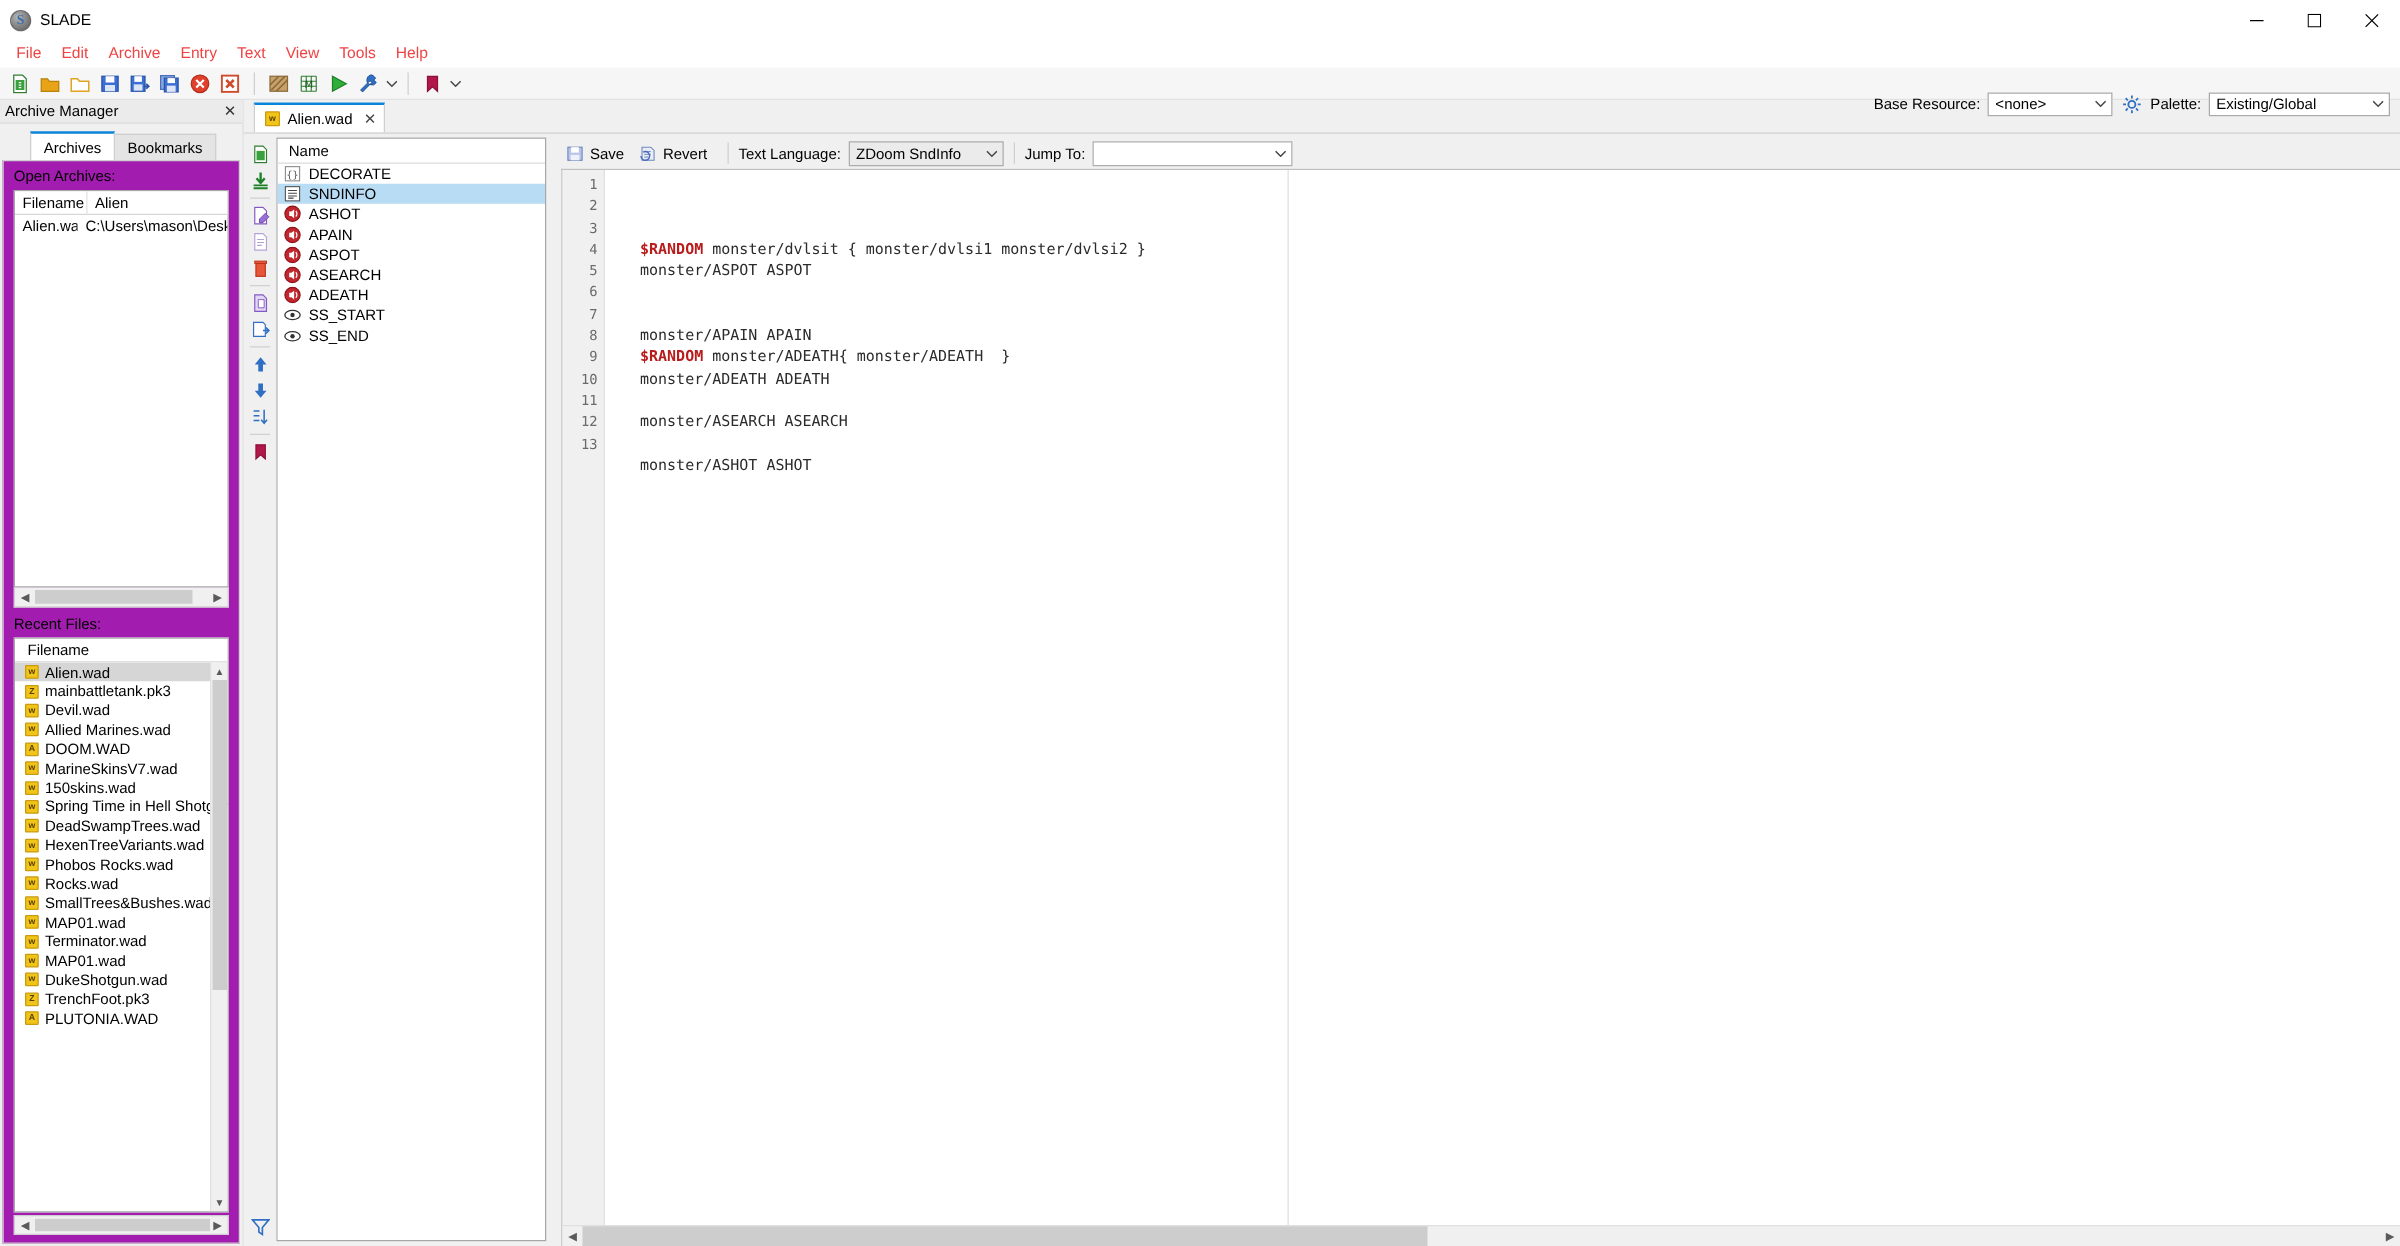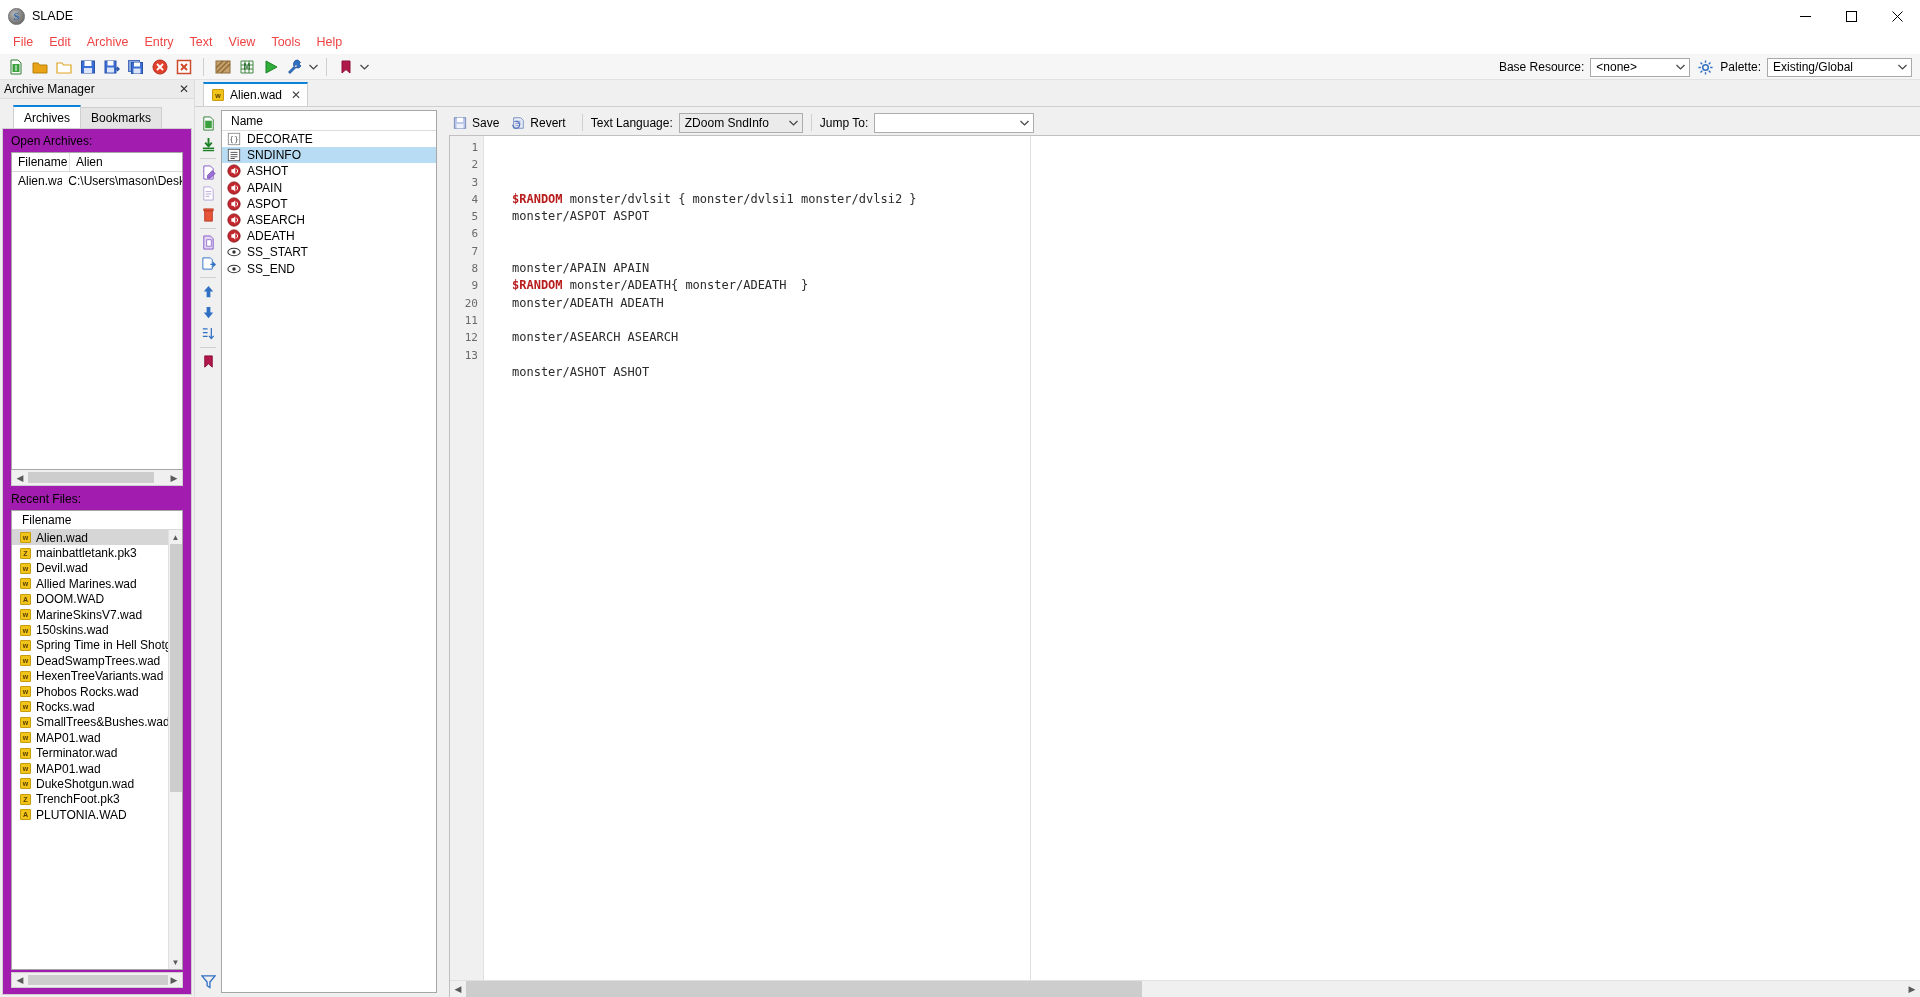--- a/index.html
+++ b/index.html
@@ -54,21 +54,21 @@
     background: #f6f6f6; border-bottom: 1px solid #e2e2e2; flex: 0 0 26px;
     position: relative;
   }
   .tb-btn {
     width: 23px; height: 22px; display: flex; align-items: center; justify-content: center;
     margin-right: 1px;
   }
   .tb-sep { width: 1px; height: 18px; background: #cfcfcf; margin: 0 7px; }
   .tb-caret { width: 12px; height: 22px; display: flex; align-items: center; justify-content: center; }
   .tb-right {
-    position: absolute; right: 8px; top: 0; height: 26px;
+    position: absolute; right: 8px; top: 16px; height: 26px;
     display: flex; align-items: center; gap: 6px; justify-content: center;
   }
   .tb-label { font-size: 12px; color: #000; }
   .combo {
     height: 19px; background: #fff; border: 1px solid #a9a9a9;
     display: flex; align-items: center; padding: 0 0 0 5px; font-size: 12px; color: #000;
     position: relative;
   }
   .combo .caret {
     width: 17px; height: 100%; display: flex; align-items: center; justify-content: center;
@@ -86,21 +86,21 @@
     width: 195px; flex: 0 0 195px; display: flex; flex-direction: column;
     background: #f0f0f0; border-right: 1px solid #dcdcdc;
   }
   .dock-header {
     height: 19px; display: flex; align-items: center; background: #ebebeb;
     border-bottom: 1px solid #dcdcdc; padding-left: 4px;
   }
   .dock-title { font-size: 12px; color: #000; }
   .dock-close { margin-left: auto; width: 20px; text-align: center; color: #333; font-size: 12px; }
   .tabs-row {
-    display: flex; align-items: flex-end; height: 23px; padding-left: 13px; margin-top: 6px;
+    display: flex; align-items: flex-end; height: 23px; padding-left: 24px; margin-top: 6px;
   }
   .ptab {
     height: 21px; padding: 0 10px; display: flex; align-items: center;
     font-size: 12px; color: #000; background: #e4e4e4;
     border: 1px solid #cfcfcf; border-bottom: none; margin-right: -1px;
   }
   .ptab.active {
     background: #ffffff; height: 23px; border-top: 2px solid #0a84d8;
     border-color: #cfcfcf; border-top-color: #0a84d8; position: relative; z-index: 2;
   }
@@ -760,21 +760,21 @@
               <div class="gutter" id="gutter">
                   <div>1</div>
                   <div>2</div>
                   <div>3</div>
                   <div>4</div>
                   <div>5</div>
                   <div>6</div>
                   <div>7</div>
                   <div>8</div>
                   <div>9</div>
-                  <div>20</div>
+                  <div>10</div>
                   <div>11</div>
                   <div>12</div>
                   <div>13</div>
                 </div>
               <div class="code-lines" id="code-lines">
                 <div class="fold-col"></div>
               <div><span class="kw">$RANDOM</span><span class="sig"> monster/dvlsit { monster/dvlsi1 monster/dvlsi2 }</span></div><div><span class="sig">monster/ASPOT ASPOT</span></div><div>&nbsp;</div><div>&nbsp;</div><div><span class="sig">monster/APAIN APAIN</span></div><div><span class="kw">$RANDOM</span><span class="sig"> monster/ADEATH{ monster/ADEATH  }</span></div><div><span class="sig">monster/ADEATH ADEATH</span></div><div>&nbsp;</div><div><span class="sig">monster/ASEARCH ASEARCH</span></div><div>&nbsp;</div><div><span class="sig">monster/ASHOT ASHOT</span></div><div>&nbsp;</div><div>&nbsp;</div></div>
             </div>
             <div class="code-hscroll">
               <div class="ch-arrow">◀</div>

